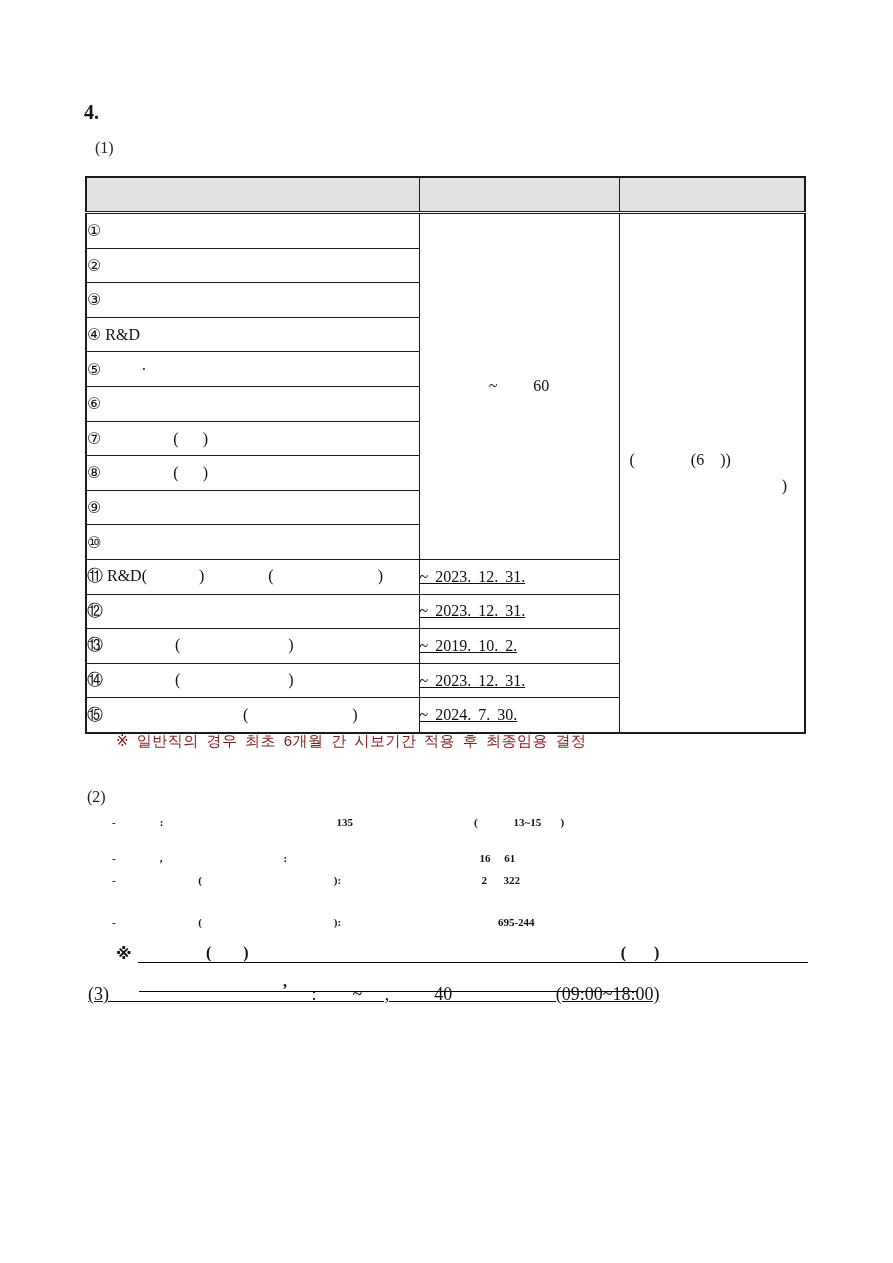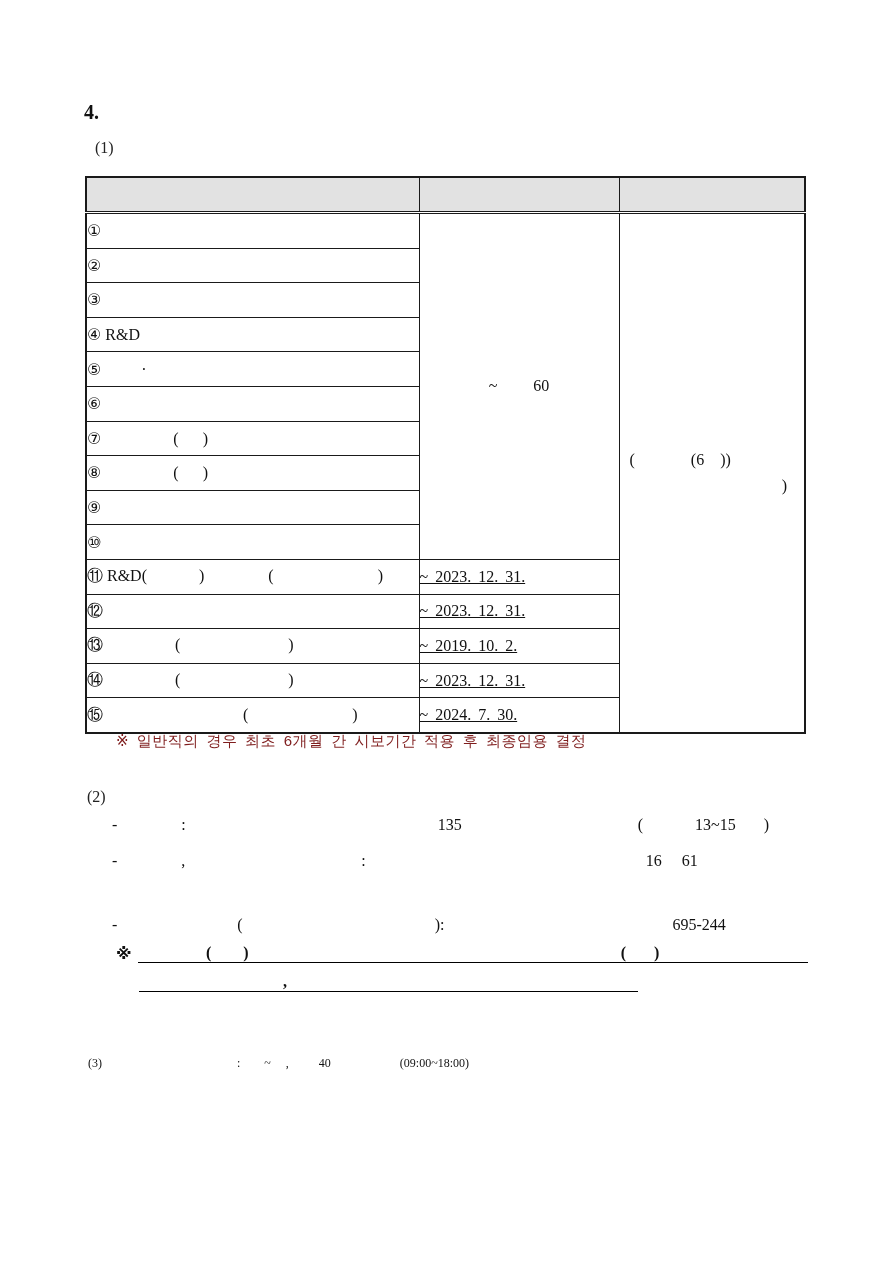--- a/index.html
+++ b/index.html
@@ -39,31 +39,31 @@
   td.note-col .l1{padding-left:10px;white-space:pre;line-height:26px;}
   td.note-col .l2{text-align:right;padding-right:17px;line-height:26px;}
 
   .footnote{
     left:103px;top:732px;
     font-family:"Liberation Sans","DejaVu Sans",sans-serif;
     font-size:15px;letter-spacing:0.5px;word-spacing:3px;color:#7f1d1d;margin-left:13px;
   }
 
   
-  .s2-line{left:112px;white-space:pre;font-size:16px;}
+  .s2-line{left:112px;white-space:pre;font-size:11px;font-weight:bold;}
   .s2-l0{top:816px;} .s2-l1{top:845px;margin-top:7px;} .s2-l2{top:874px;} .s2-l3{top:916px;}
 
   .note-mark{left:116px;top:944px;font-size:16px;font-weight:bold;}
   .uline{border-bottom:1.5px solid #000;height:18px;white-space:pre;
          font-weight:bold;font-size:16px;line-height:18px;}
   .uline1{left:138px;top:944px;width:670px;}
   .uline2{left:139px;top:973px;width:499px;}
 
   
-  .s3-row{left:88px;top:1056px;white-space:pre;font-size:12px;}
+  .s3-row{left:88px;top:984px;white-space:pre;font-size:18px;text-decoration:underline;}
 </style>
 </head>
 <body>
 
 <div class="page">
 
   <div class="abs heading">4.</div>
   <div class="abs sub-label sub1">(1)</div>
 
   <table class="main">
@@ -136,20 +136,21 @@
         <td class="date">~ 2024. 7. 30.</td>
       </tr>
     </tbody>
   </table>
 
   <div class="abs footnote">※ 일반직의 경우 최초 6개월 간 시보기간 적용 후 최종임용 결정</div>
 
   <div class="abs sub-label sub2">(2)</div>
   <div class="abs s2-line s2-l0">-                :                                                               135                                            (             13~15       )</div>
   <div class="abs s2-line s2-l1">-                ,                                            :                                                                      16     61</div>
+  <div class="abs s2-line s2-l2">-                              (                                                ):                                                   2      322</div>
   <div class="abs s2-line s2-l3">-                              (                                                ):                                                         695-244</div>
 
   <div class="abs note-mark">※</div>
   <div class="abs uline uline1">                 (        )                                                                                             (       )</div>
   <div class="abs uline uline2">                                    ,</div>
 
   <div class="abs s3-row"><span>(3)</span><span>                                             :        ~     ,          40                       (09:00~18:00)</span></div>
 
 </div>
 

